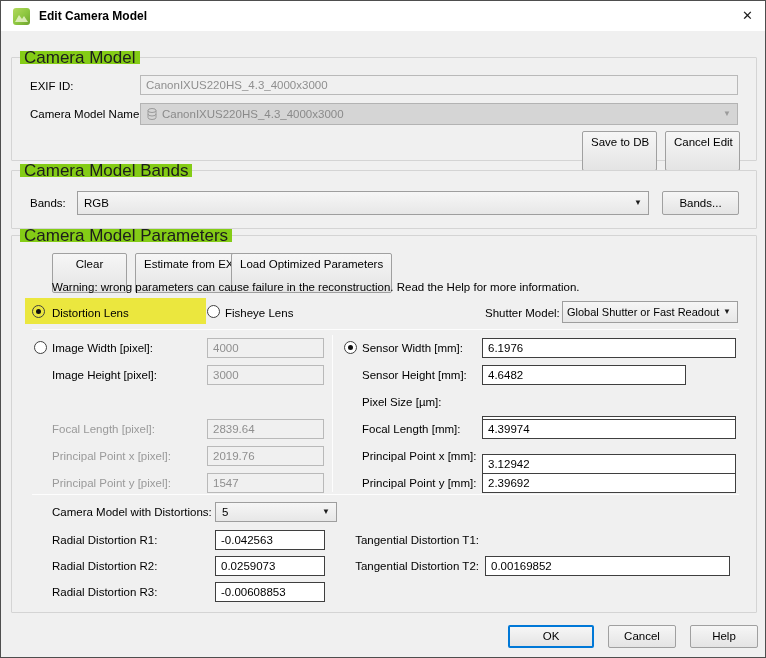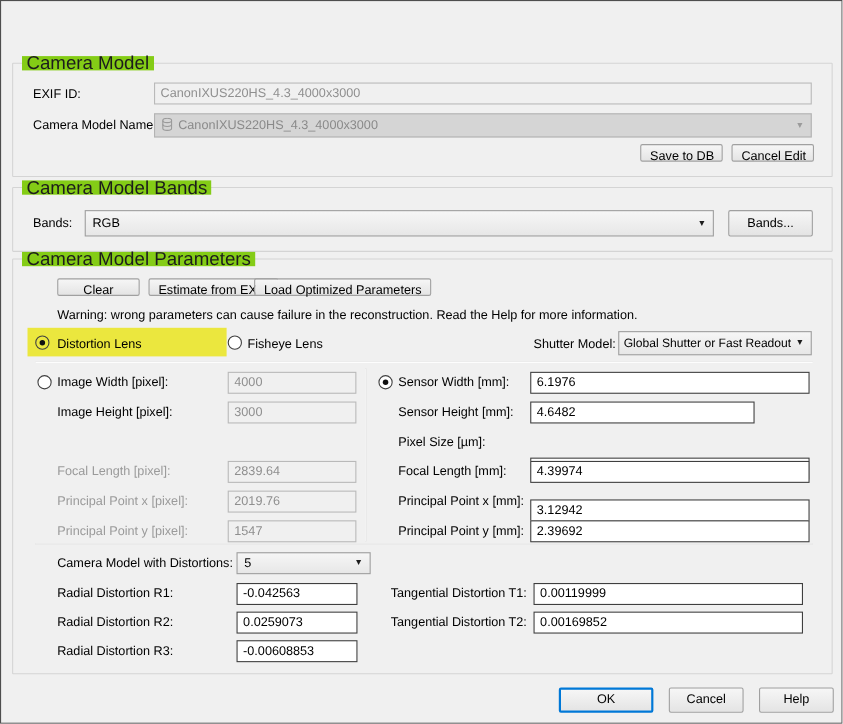--- a/index.html
+++ b/index.html
@@ -27,39 +27,48 @@
   .combo{position:absolute;height:22px;border:1px solid #9e9e9e;border-radius:2px;
       background:linear-gradient(#f6f6f6,#e7e7e7);font-size:11.5px;color:#000;
       line-height:20px;padding:0 18px 0 6px;white-space:nowrap;overflow:hidden;cursor:default;}
   .combo .arrow{position:absolute;right:6px;top:0;font-size:8px;color:#1c1c1c;line-height:20px;}
   .combo.small{font-size:11px;padding-left:4px;}
   .combo.dis{background:#d5d5d5;border-color:#b3b3b3;color:#8a8a8a;border-radius:0;}
   .combo.dis .arrow{color:#9b9b9b;}
   .combo.flat{border-radius:0;}
   .db-ico{display:inline-block;vertical-align:-2px;margin-right:5px;}
   
-  .btn{position:absolute;height:16px;border:1px solid #a0a0a0;border-radius:2px;
+  .btn{position:absolute;height:40px;border:1px solid #a0a0a0;border-radius:2px;
       background:linear-gradient(#f6f6f6,#e4e4e4);font-size:11.5px;color:#000;
       text-align:center;line-height:20px;padding:0 8px;white-space:nowrap;cursor:pointer;}
   .btn.default{border:2px solid #0078d7;line-height:18px;}
   
   .radio{position:absolute;width:13px;height:13px;border:1px solid #404040;border-radius:50%;background:#fff;}
   .radio.checked::after{content:"";position:absolute;left:3px;top:3px;width:5px;height:5px;border-radius:50%;background:#111;}
   
   .hsep{position:absolute;height:1px;background:#bdbdbd;border-bottom:1px solid #fdfdfd;}
   .vsep{position:absolute;width:1px;background:#bdbdbd;border-right:1px solid #fdfdfd;}
   
   .highlight{position:absolute;background:#ebe73e;}
   .warn{position:absolute;font-size:11.5px;color:#000;white-space:nowrap;}
 </style>
 </head>
 <body>
 
 <div class="dialog">
 
+  <div class="titlebar">
+    <span class="app-icon">
+      <svg width="13" height="10" viewBox="0 0 13 10">
+          <polygon points="0,10 4,3 7,7 9,4 13,10" fill="#e8f3c8" opacity="0.85"></polygon>
+        </svg>
+    </span>
+    <span class="title">Edit Camera Model</span>
+    <span class="close">✕</span>
+  </div>
 
   <div class="group" style="left:10px;top:56px;width:746px;height:104px;">
     <span class="group-label">Camera Model</span>
 
     <span class="lbl" style="left:18px;top:21px;">EXIF ID:</span>
     <input class="tf dis" style="left: 128px; top: 17px; width: 598px;" value="CanonIXUS220HS_4.3_4000x3000">
 
     <span class="lbl" style="left:18px;top:49px;">Camera Model Name:</span>
     <div class="combo dis" style="left:128px;top:45px;width:598px;">
       <span class="db-ico">
@@ -158,21 +167,20 @@
     <span class="lbl" style="left:40px;top:297px;">Radial Distortion R1:</span>
     <input class="tf" style="left: 203px; top: 294px; width: 110px;" value="-0.042563">
 
     <span class="lbl" style="left:40px;top:323px;">Radial Distortion R2:</span>
     <input class="tf" style="left: 203px; top: 320px; width: 110px;" value="0.0259073">
 
     <span class="lbl" style="left:40px;top:349px;">Radial Distortion R3:</span>
     <input class="tf" style="left: 203px; top: 346px; width: 110px;" value="-0.00608853">
 
     <span class="lbl r" style="left:320px;top:297px;width:147px;">Tangential Distortion T1:</span>
-    <input class="tf" style="left: 473px; top: 294px; width: 245px;" value="0.00119999">
 
     <span class="lbl r" style="left:320px;top:323px;width:147px;">Tangential Distortion T2:</span>
     <input class="tf" style="left: 473px; top: 320px; width: 245px;" value="0.00169852">
   </div>
 
   <div class="btn default" style="left:507px;top:624px;width:86px;height:23px;">OK</div>
   <div class="btn" style="left:607px;top:624px;width:68px;height:23px;line-height:21px;">Cancel</div>
   <div class="btn" style="left:689px;top:624px;width:68px;height:23px;line-height:21px;">Help</div>
 
 </div>

